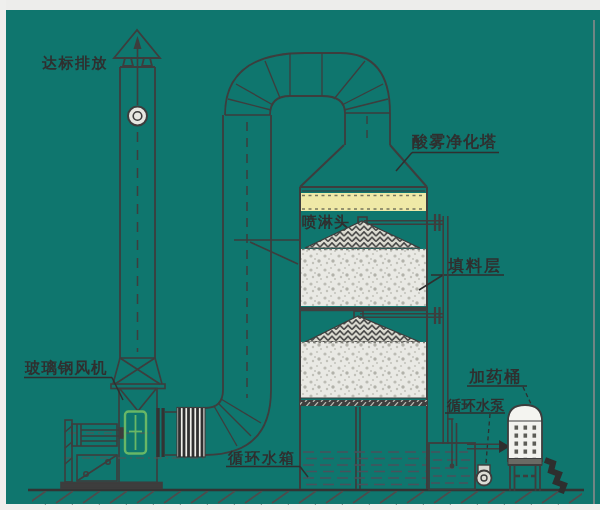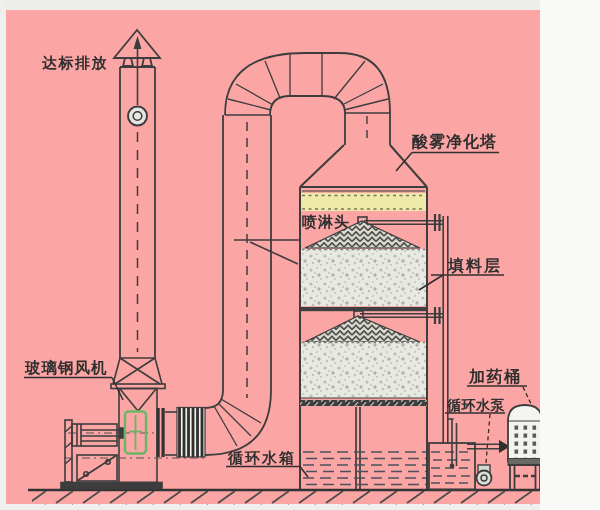--- a/index.html
+++ b/index.html
@@ -1,16 +1,16 @@
 <!DOCTYPE html>
 <html><head>
 <meta charset="utf-8">
 <style>
   html,body{margin:0;padding:0;background:#f9f9f7;}
-  .stage{position:relative;width:540px;height:510px;background:#fca5a5;overflow:hidden;
+  .stage{position:relative;width:600px;height:510px;background:#0f766e;overflow:hidden;
          font-family:"Liberation Sans","DejaVu Sans",sans-serif;}
   svg text{font-family:"Liberation Sans","DejaVu Sans",sans-serif;font-weight:700;fill:#2f2f2f;}
 </style>
 </head>
 <body>
 
 <div class="stage">
 <svg width="600" height="510" viewBox="0 0 600 510">
   <defs>
 

